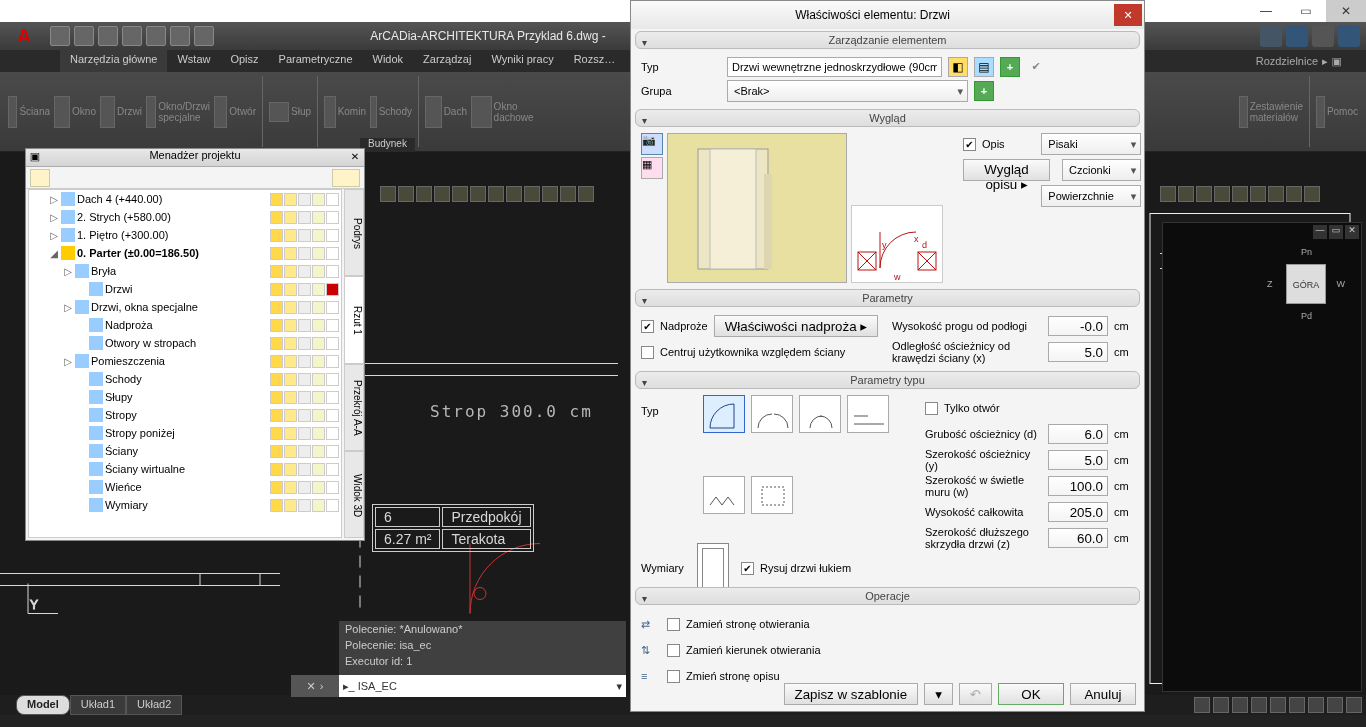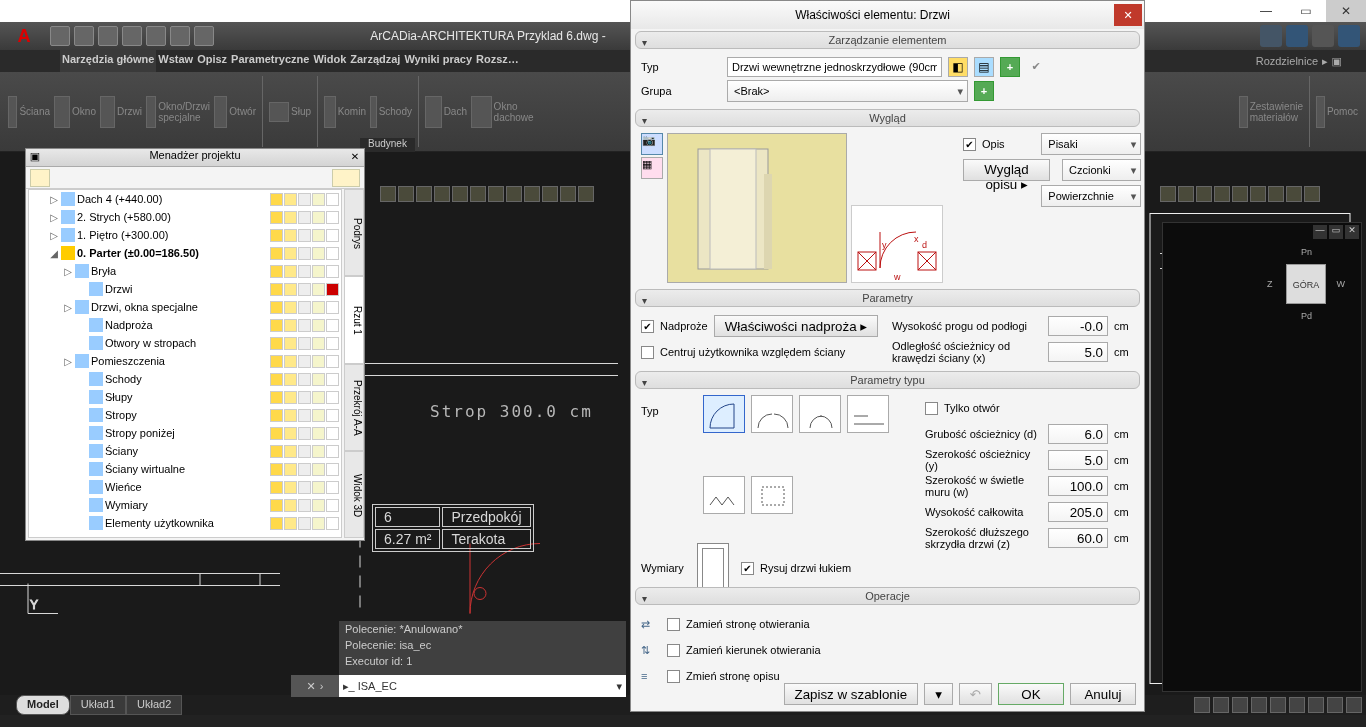--- a/index.html
+++ b/index.html
@@ -14,21 +14,21 @@
 
 .title-row { height: 28px; background: linear-gradient(#555,#3a3a3a); display: flex; align-items: center; color: #ccc; }
 .logo { width: 48px; height: 28px; display: flex; align-items: center; justify-content: center; color: #d00; font-weight: bold; font-size: 18px; }
 .qat-icon { width: 20px; height: 20px; margin: 0 2px; background: #666; border: 1px solid #888; border-radius: 2px; }
 .doc-title { flex: 1; text-align: center; font-size: 12px; color: #e8e8e8; padding-right: 500px; }
 .help-row { display: flex; gap: 4px; margin-right: 6px; }
 .help-btn { width: 22px; height: 22px; background: #4a6; border-radius: 3px; }
 
 
 .ribbon-tabs { height: 22px; background: #2a2a2a; display: flex; padding-left: 60px; }
-.rtab { padding: 3px 2px; color: #ccc; font-size: 11px; font-weight: bold; }
+.rtab { padding: 3px 10px; color: #ccc; font-size: 11px; }
 .rtab.active { background: #3a3a3a; }
 .rtab-right { margin-left: auto; display: flex; align-items: center; gap: 4px; padding-right: 24px; color: #aaa; }
 .ribbon-body { height: 80px; background: linear-gradient(#4a4a4a,#3a3a3a); display: flex; padding: 4px 6px; border-bottom: 1px solid #222; }
 .rib-btn { width: 46px; display: flex; flex-direction: row; align-items: center; color: #888; font-size: 10px; padding: 2px; gap: 2px; }
 .rib-btn .ico { width: 32px; height: 32px; background: #555; border: 1px solid #666; }
 .rib-sep { width: 1px; background: #666; margin: 0 4px; }
 .rib-btn.wide { width: 68px; }
 
 
 .draw-area { position: absolute; top: 152px; left: 0; right: 0; bottom: 32px; background: #1a1a1a; }
@@ -561,33 +561,20 @@
         <span class="tree-ico" style="background: rgb(153, 204, 255);"></span>
         <span class="tree-label">Wymiary</span>
         <span class="tree-ctrls">
           <span class="tc bulb"></span>
           <span class="tc sun"></span>
           <span class="tc lock"></span>
           <span class="tc print"></span>
           <span class="tc color"></span>
         </span>
       </div>
-      <div class="tree-row">
-        <span class="tree-indent" style="width: 42px;"></span>
-        <span class="tree-exp"></span>
-        <span class="tree-ico" style="background: rgb(153, 204, 255);"></span>
-        <span class="tree-label">Elementy użytkownika</span>
-        <span class="tree-ctrls">
-          <span class="tc bulb"></span>
-          <span class="tc sun"></span>
-          <span class="tc lock"></span>
-          <span class="tc print"></span>
-          <span class="tc color"></span>
-        </span>
-      </div>
     </div>
   <div class="pm-side">
     <div>Podrys</div>
     <div style="background:#fff;">Rzut 1</div>
     <div>Przekrój A-A</div>
     <div>Widok 3D</div>
   </div>
 </div>
 
 <div class="vp3d">

